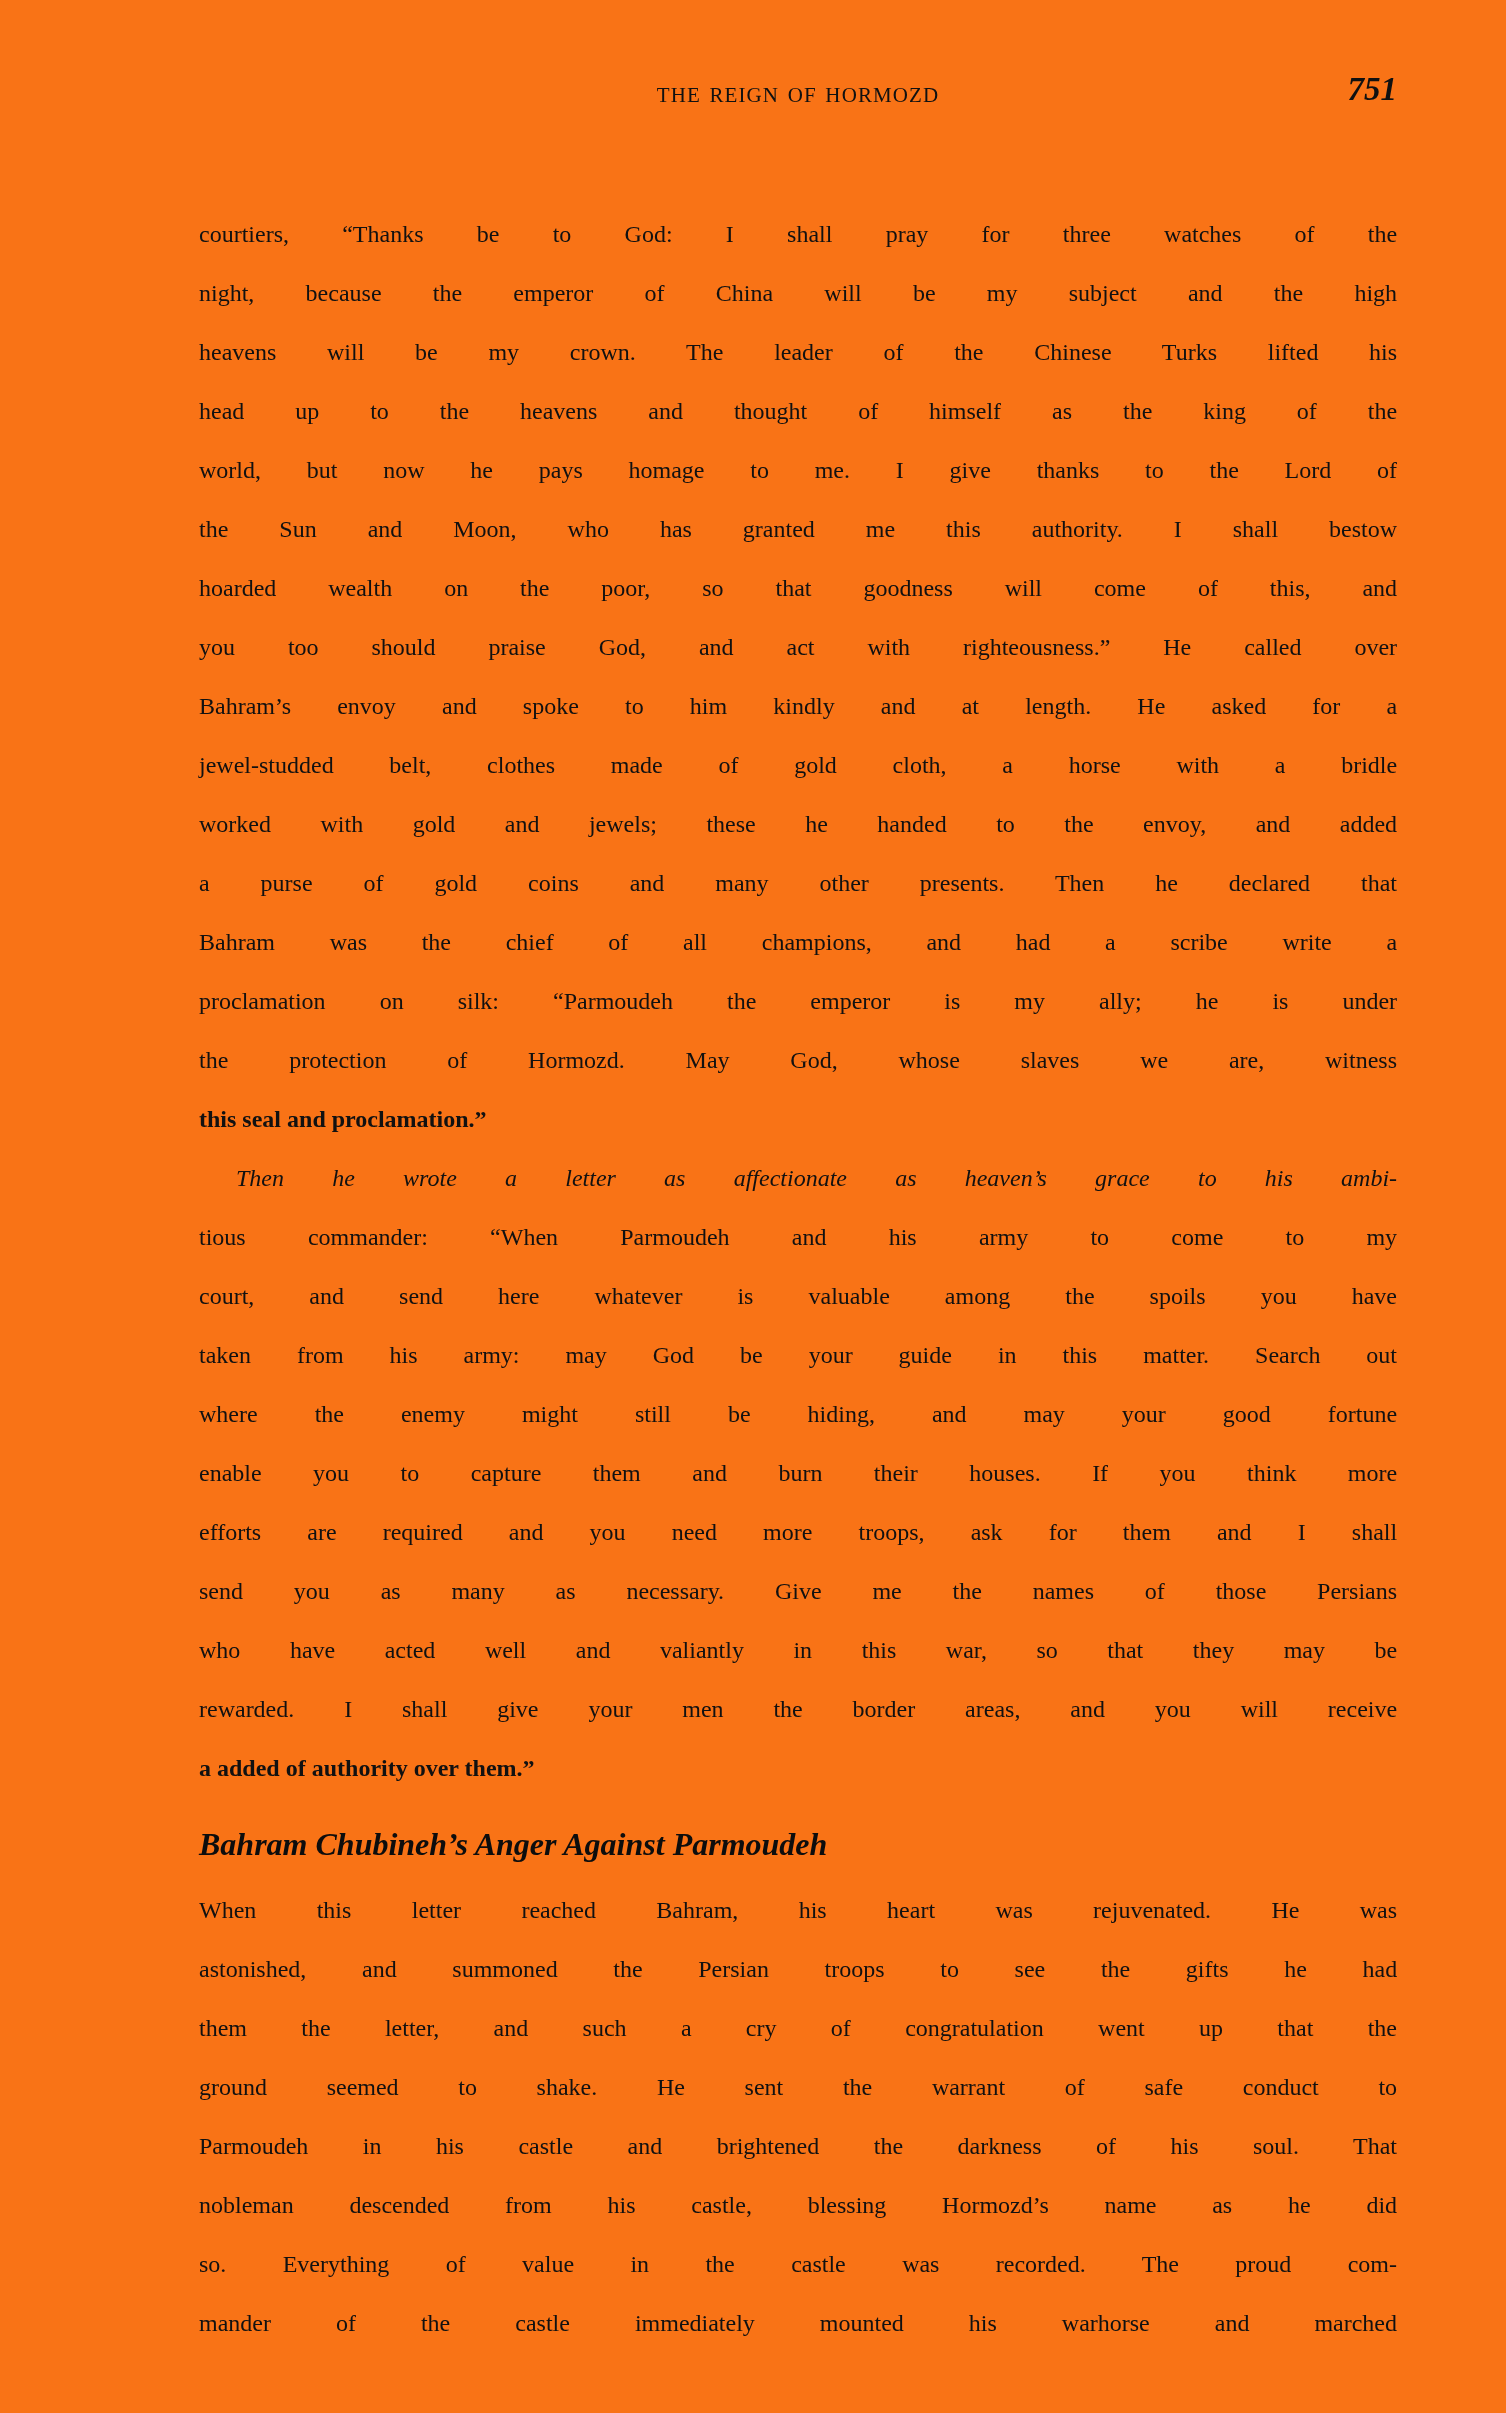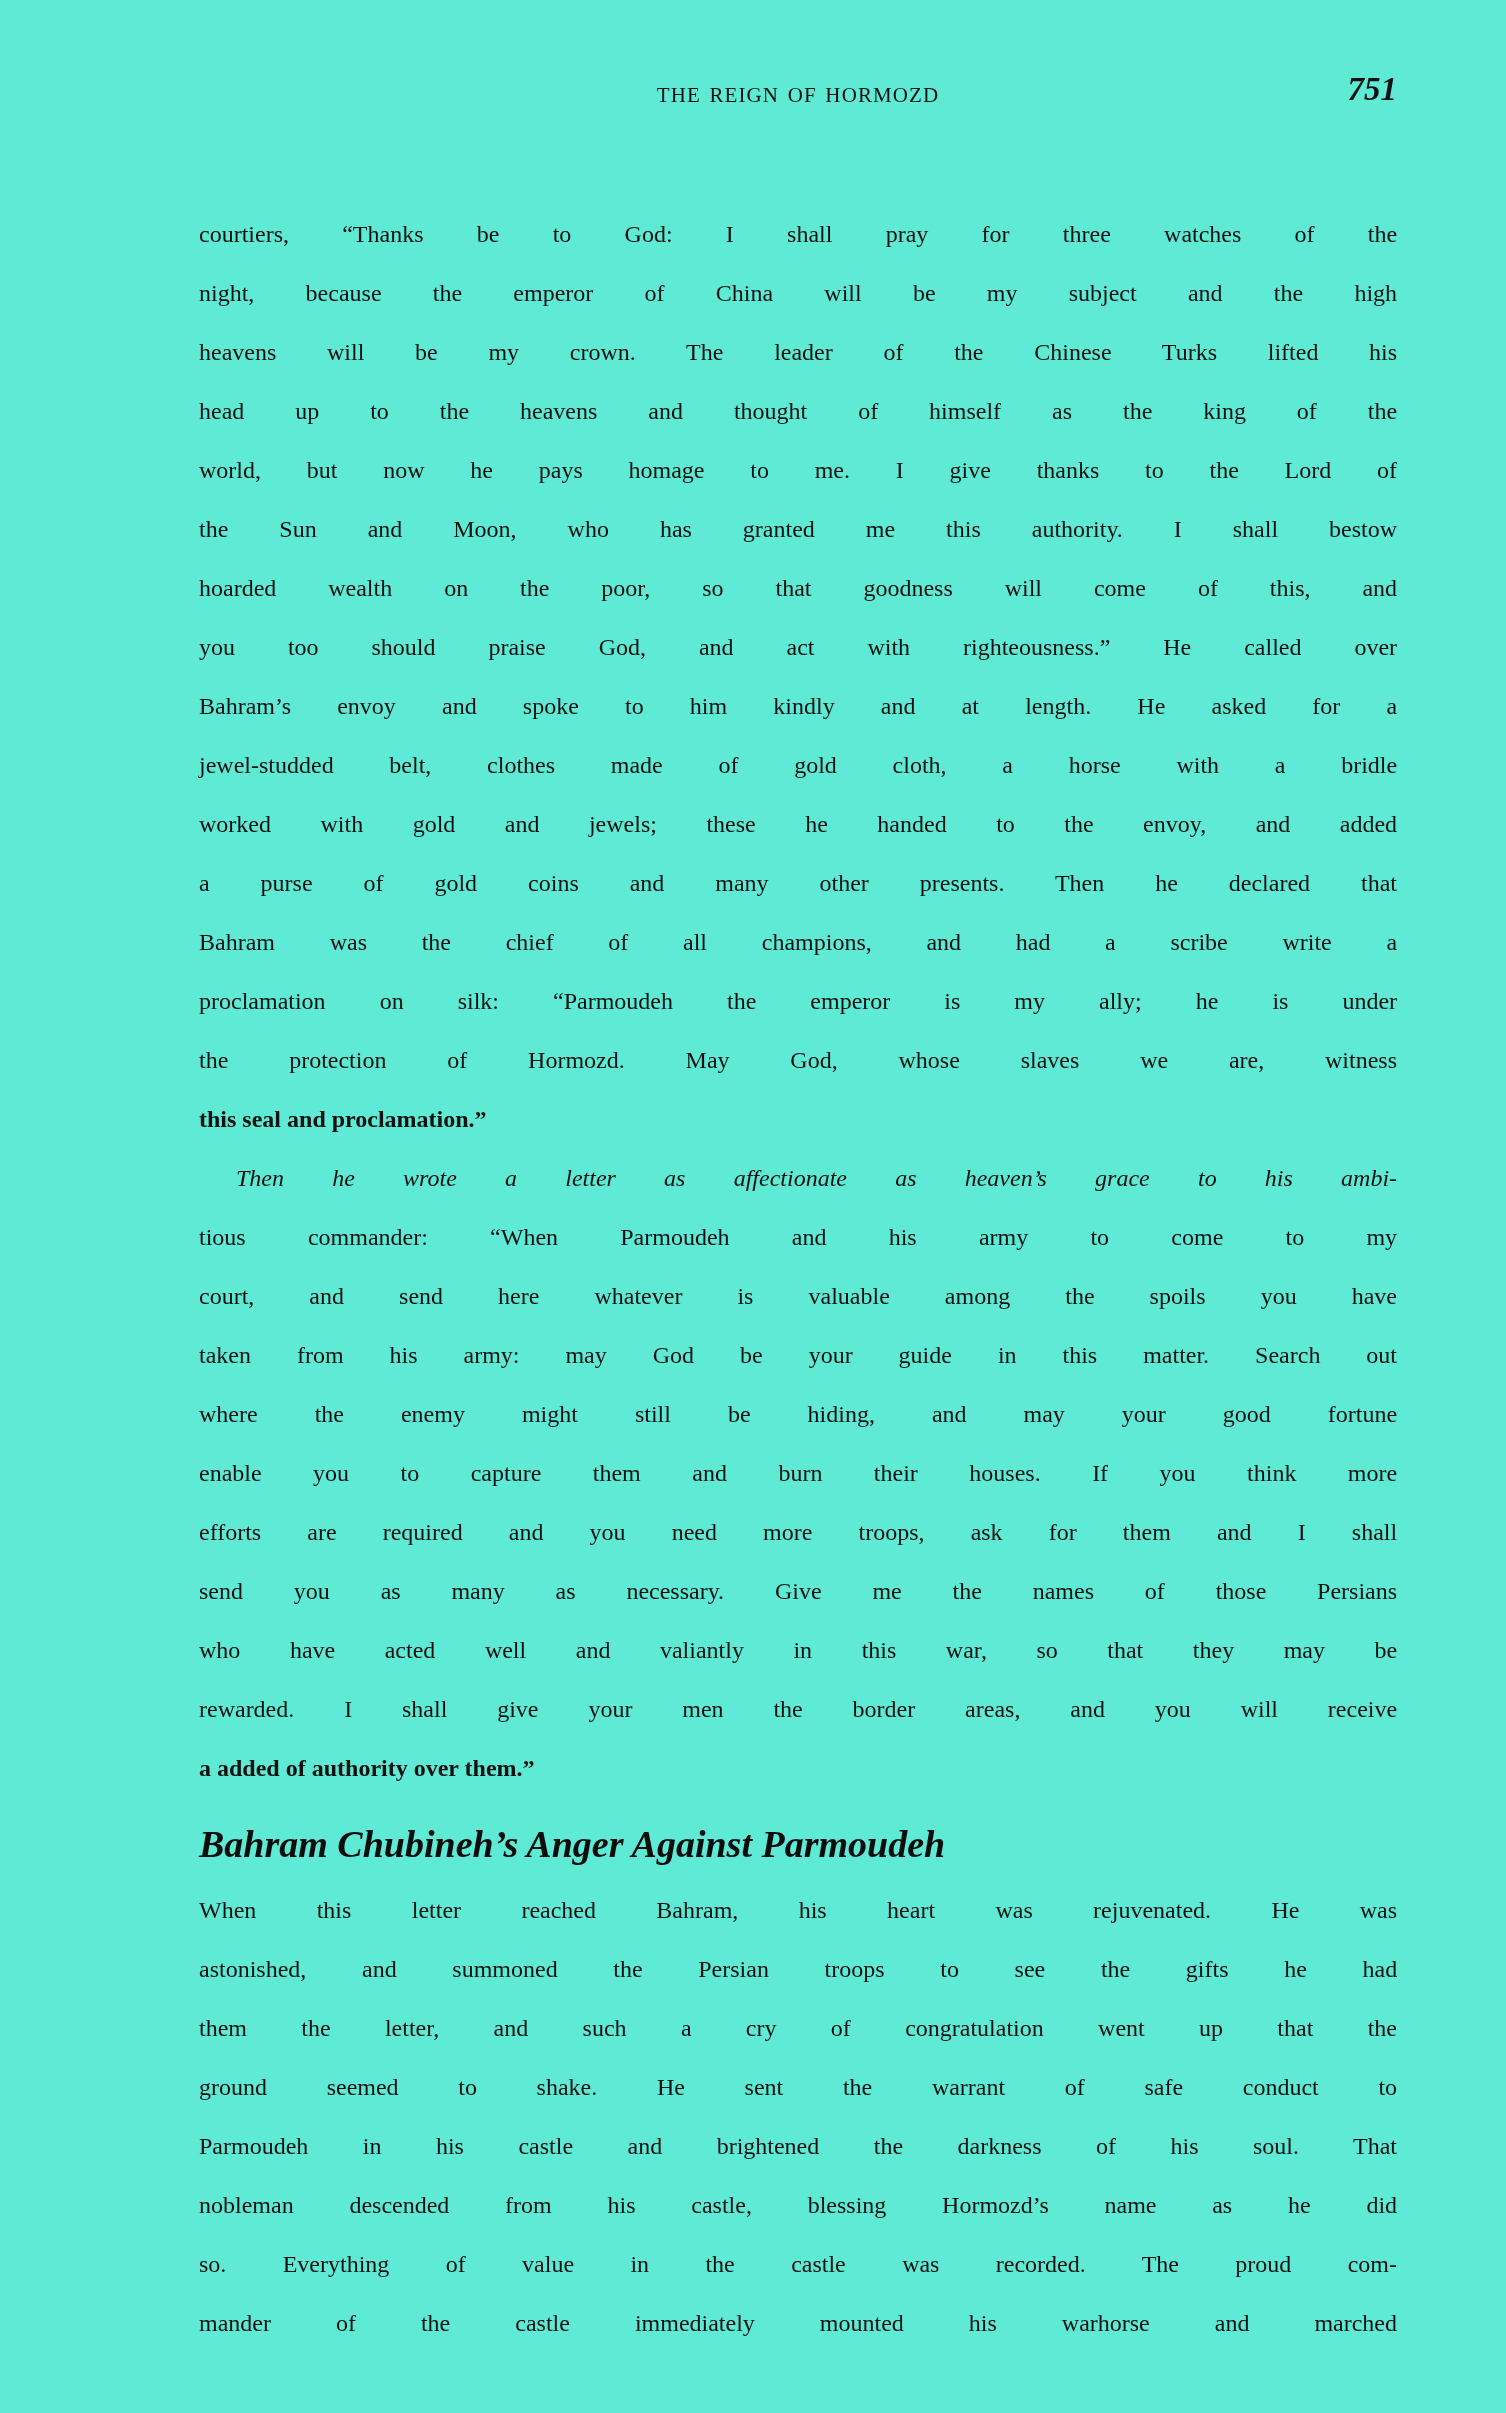--- a/index.html
+++ b/index.html
@@ -96,33 +96,33 @@
   .ln > span.w {
     display: inline;
   }
 
   
   .section-heading {
     display: block;
     width: 1198px;
     font-weight: bold;
     font-style: italic;
-    font-size: 38px;
+    font-size: 32px;
     line-height: 59px;
     height: 66px;
     padding-top: 17px;
     text-align: left;
     white-space: nowrap;
     color: #0d0d0d;
   }
 </style>
 </head>
 <body>
 
-<div id="page" style="width: 1506px; height: 2413px; background: #5eead4; color: rgb(17, 17, 17);">
+<div id="page" style="width: 1506px; height: 2413px; background: #f97316; color: rgb(17, 17, 17);">
 
   <div class="running-head">
     <div class="rh-title">The Reign of Hormozd</div>
     <div class="rh-folio">751</div>
   </div>
 
   <div id="textblock">
       <div>
         <div class="ln" style="word-spacing: 0px;"><span class="w">courtiers,</span> <span class="w">“Thanks</span> <span class="w">be</span> <span class="w">to</span> <span class="w">God:</span> <span class="w">I</span> <span class="w">shall</span> <span class="w">pray</span> <span class="w">for</span> <span class="w">three</span> <span class="w">watches</span> <span class="w">of</span> <span class="w">the</span></div>
         <div class="ln" style="word-spacing: 0px;"><span class="w">night,</span> <span class="w">because</span> <span class="w">the</span> <span class="w">emperor</span> <span class="w">of</span> <span class="w">China</span> <span class="w">will</span> <span class="w">be</span> <span class="w">my</span> <span class="w">subject</span> <span class="w">and</span> <span class="w">the</span> <span class="w">high</span></div>

